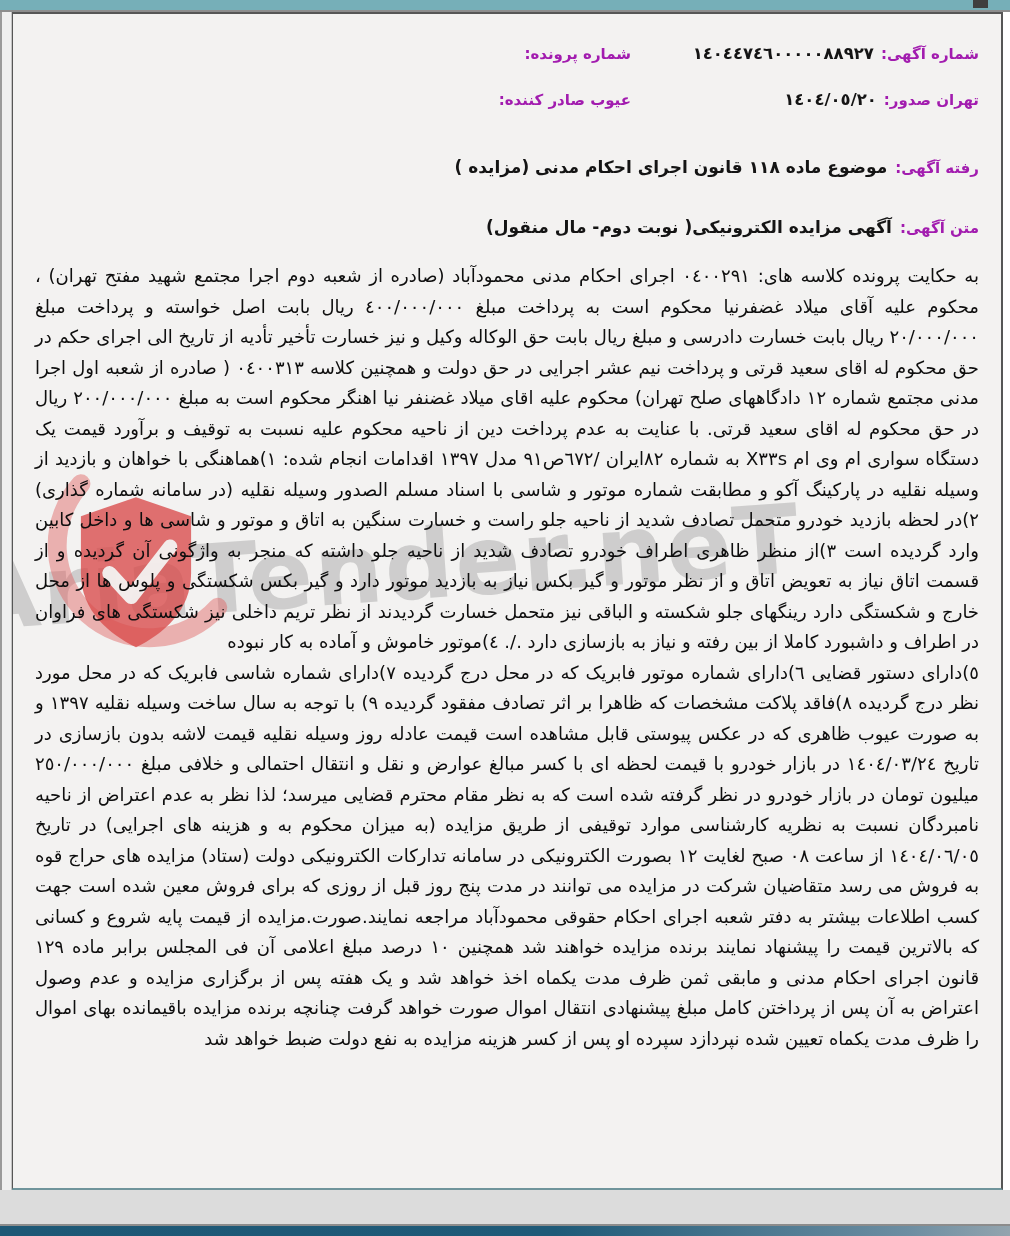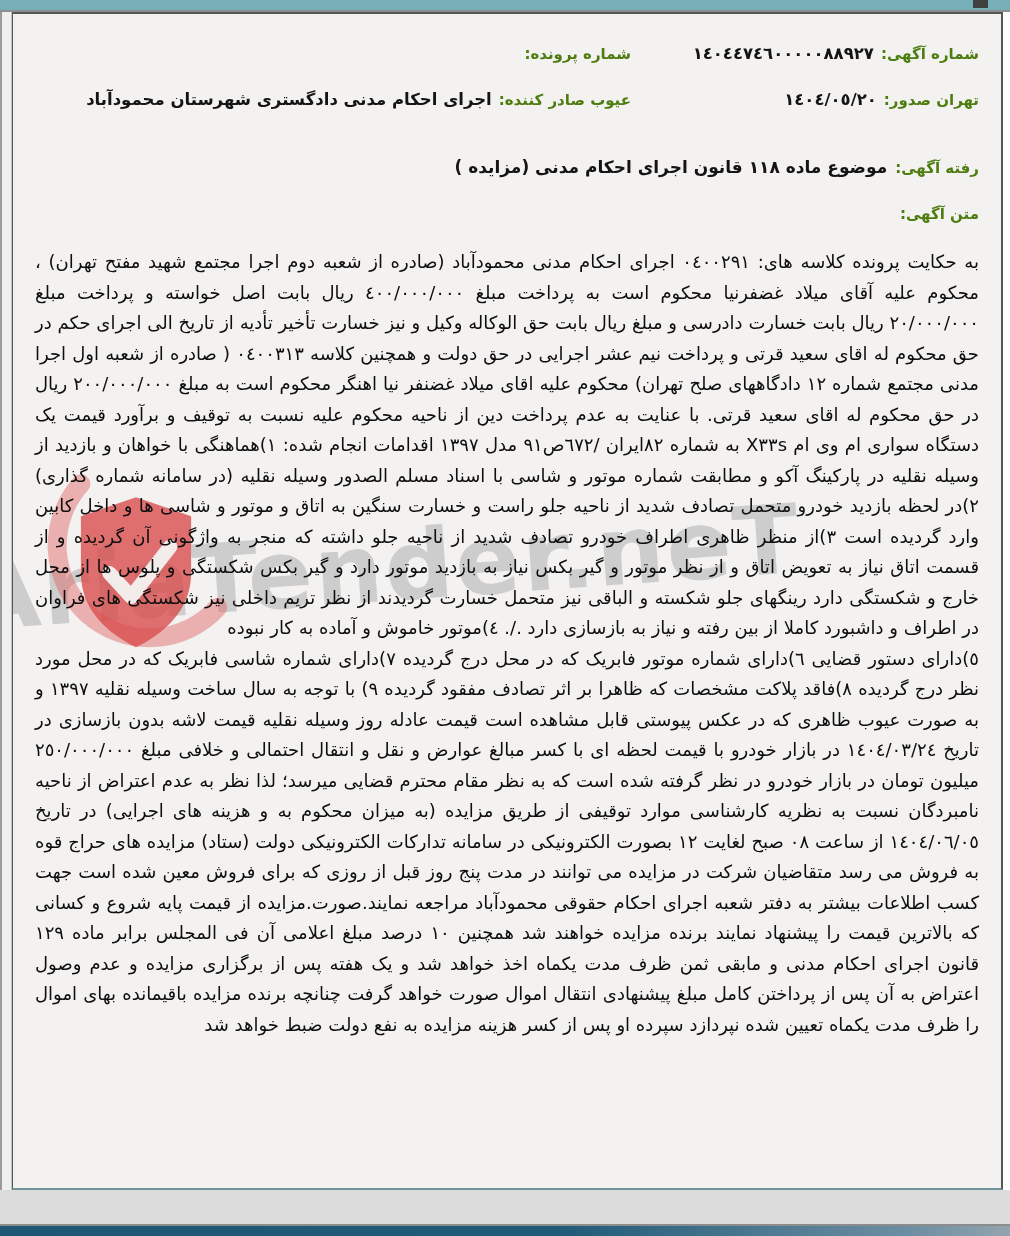--- a/index.html
+++ b/index.html
@@ -36,21 +36,21 @@
     z-index:1; pointer-events:none; }
 
   .content { position:relative; z-index:3; }
 
   
   .header-row { display:flex; direction:rtl; align-items:baseline; }
   .row-1 { margin-bottom:27px; }
   .row-2 { margin-bottom:36px; }
   .cell-right { width:348px; flex:none; display:flex; gap:7px; align-items:baseline; }
   .cell-left { flex:1; display:flex; gap:7px; align-items:baseline; }
-  .lbl { color:#4d7c0f; font-weight:bold; font-size:15px; white-space:nowrap; }
+  .lbl { color:#a21caf; font-weight:bold; font-size:15px; white-space:nowrap; }
   .val { color:#141414; font-weight:bold; font-size:16.5px; }
   .subject-row { margin-bottom:28px; display:flex; gap:8px; align-items:baseline; }
   .text-row { margin-bottom:24px; display:flex; gap:8px; align-items:baseline; }
   .subject-row .val, .text-row .val { font-size:17px;margin-top:12px; }
 
   
   .body-text { font-size:18px; font-weight:normal; color:#0e0e0e;
     line-height:30.5px; text-align:justify; }
   .body-text p { margin:0; }
 </style>
@@ -83,31 +83,31 @@
       </div>
     </div>
 
     <div class="header-row row-2">
       <div class="cell-right">
         <span class="lbl">تهران صدور:</span>
         <span class="val">١٤٠٤/٠٥/٢٠</span>
       </div>
       <div class="cell-left">
         <span class="lbl">عیوب صادر کننده:</span>
-        <span class="val">اجرای احکام مدنی دادگستری شهرستان محمودآباد</span>
       </div>
     </div>
 
     <div class="subject-row">
       <span class="lbl">رفته آگهی:</span>
       <span class="val">موضوع ماده ١١٨ قانون اجرای احکام مدنی (مزایده )</span>
     </div>
 
     <div class="text-row">
       <span class="lbl">متن آگهی:</span>
+      <span class="val">آگهی مزایده الکترونیکی( نوبت دوم- مال منقول)</span>
     </div>
 
     <div class="body-text">
       <p>به حکایت پرونده کلاسه های:  ٠٤٠٠٢٩١  اجرای احکام مدنی محمودآباد (صادره از شعبه دوم اجرا مجتمع شهید مفتح تهران) ، محکوم علیه آقای میلاد غضفرنیا محکوم است به پرداخت مبلغ ٤٠٠/٠٠٠/٠٠٠ ریال بابت اصل خواسته و پرداخت مبلغ ٢٠/٠٠٠/٠٠٠ ریال بابت خسارت دادرسی و مبلغ  ریال بابت حق الوکاله وکیل و نیز خسارت تأخیر تأدیه از تاریخ  الی اجرای حکم در حق محکوم له  اقای  سعید قرتی و پرداخت نیم عشر اجرایی در حق دولت و همچنین کلاسه ٠٤٠٠٣١٣ ( صادره از شعبه اول اجرا مدنی مجتمع شماره ١٢ دادگاههای صلح تهران) محکوم علیه اقای میلاد غضنفر نیا اهنگر محکوم است به مبلغ ٢٠٠/٠٠٠/٠٠٠ ریال در حق محکوم له اقای سعید قرتی. با عنایت به عدم پرداخت دین از ناحیه محکوم علیه نسبت به توقیف و برآورد قیمت یک دستگاه  سواری ام وی ام X٣٣s به شماره ٨٢ایران /٦٧٢ص٩١  مدل ١٣٩٧ اقدامات انجام شده: ١)هماهنگی با خواهان و بازدید از وسیله نقلیه در پارکینگ آکو و مطابقت شماره موتور و شاسی با  اسناد مسلم الصدور وسیله نقلیه (در سامانه شماره گذاری) ٢)در لحظه بازدید خودرو متحمل تصادف شدید از ناحیه جلو راست و خسارت سنگین به اتاق و موتور و شاسی ها و داخل کابین وارد گردیده است ٣)از منظر  ظاهری اطراف خودرو تصادف شدید از ناحیه جلو داشته که منجر به واژگونی آن گردیده و از قسمت اتاق نیاز به تعویض اتاق و از نظر موتور و گیر بکس  نیاز به بازدید موتور دارد و گیر بکس شکستگی و پلوس ها از محل خارج و شکستگی دارد رینگهای جلو شکسته و الباقی نیز متحمل خسارت گردیدند از نظر تریم داخلی نیز شکستگی های فراوان در اطراف  و داشبورد کاملا از بین رفته و نیاز به بازسازی دارد ./. ٤)موتور خاموش و آماده به کار نبوده</p>
       <p>٥)دارای دستور قضایی ٦)دارای شماره موتور فابریک که در محل درج گردیده ٧)دارای شماره شاسی فابریک که در محل مورد نظر درج گردیده ٨)فاقد پلاکت مشخصات که ظاهرا بر اثر تصادف مفقود گردیده ٩)  با توجه به سال ساخت وسیله نقلیه  ١٣٩٧ و به صورت عیوب ظاهری که در عکس پیوستی قابل مشاهده است قیمت عادله روز وسیله نقلیه  قیمت لاشه بدون بازسازی  در تاریخ ١٤٠٤/٠٣/٢٤ در بازار خودرو  با قیمت لحظه ای  با کسر مبالغ عوارض و نقل و انتقال احتمالی و خلافی مبلغ ٢٥٠/٠٠٠/٠٠٠ میلیون  تومان در بازار خودرو  در نظر گرفته شده است که به نظر مقام محترم قضایی  میرسد؛ لذا نظر به عدم اعتراض از ناحیه نامبردگان نسبت به نظریه کارشناسی موارد توقیفی از طریق مزایده (به میزان محکوم به و هزینه های اجرایی) در تاریخ ١٤٠٤/٠٦/٠٥ از ساعت ٠٨ صبح لغایت ١٢ بصورت الکترونیکی در سامانه تدارکات الکترونیکی دولت (ستاد) مزایده های حراج قوه به فروش می رسد متقاضیان شرکت در مزایده می توانند در مدت پنج روز قبل از روزی که برای فروش معین شده است جهت کسب اطلاعات بیشتر به دفتر شعبه اجرای احکام حقوقی محمودآباد مراجعه نمایند.صورت.مزایده از قیمت پایه شروع و کسانی که بالاترین قیمت را پیشنهاد نمایند برنده مزایده خواهند شد همچنین ١٠ درصد مبلغ اعلامی آن فی المجلس برابر ماده ١٢٩ قانون اجرای احکام مدنی و مابقی ثمن ظرف مدت یکماه اخذ خواهد شد و یک هفته پس از برگزاری مزایده و عدم وصول اعتراض به آن پس از پرداختن کامل مبلغ پیشنهادی انتقال اموال صورت خواهد گرفت چنانچه برنده مزایده باقیمانده بهای اموال را ظرف مدت یکماه تعیین شده نپردازد سپرده او پس از کسر هزینه مزایده به نفع دولت ضبط خواهد شد</p>
     </div>
 
   </div>
 </div>
 

